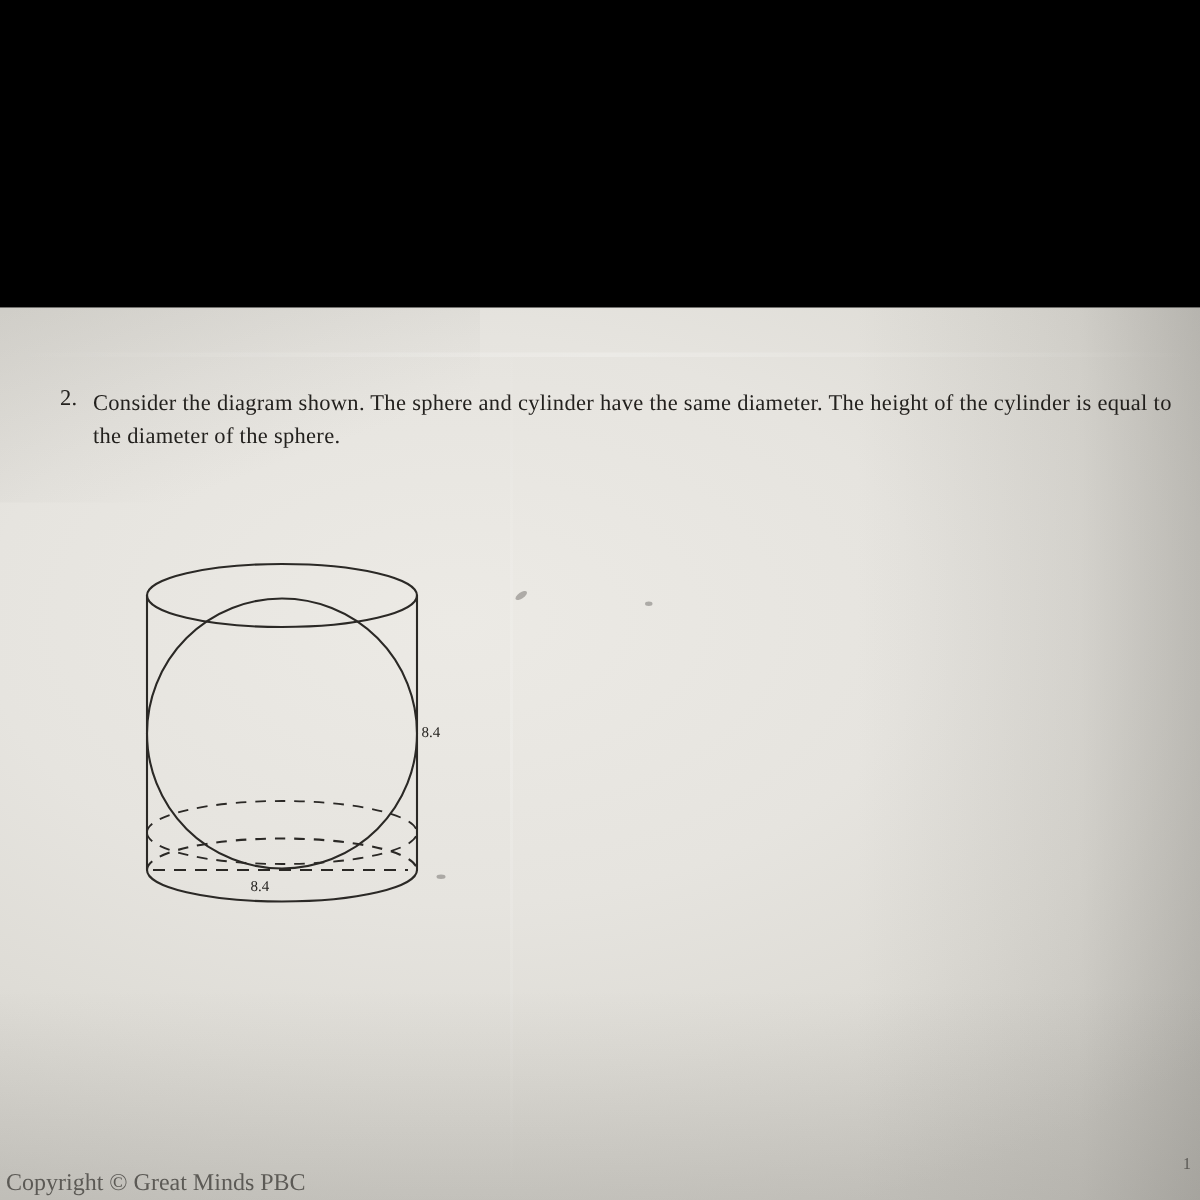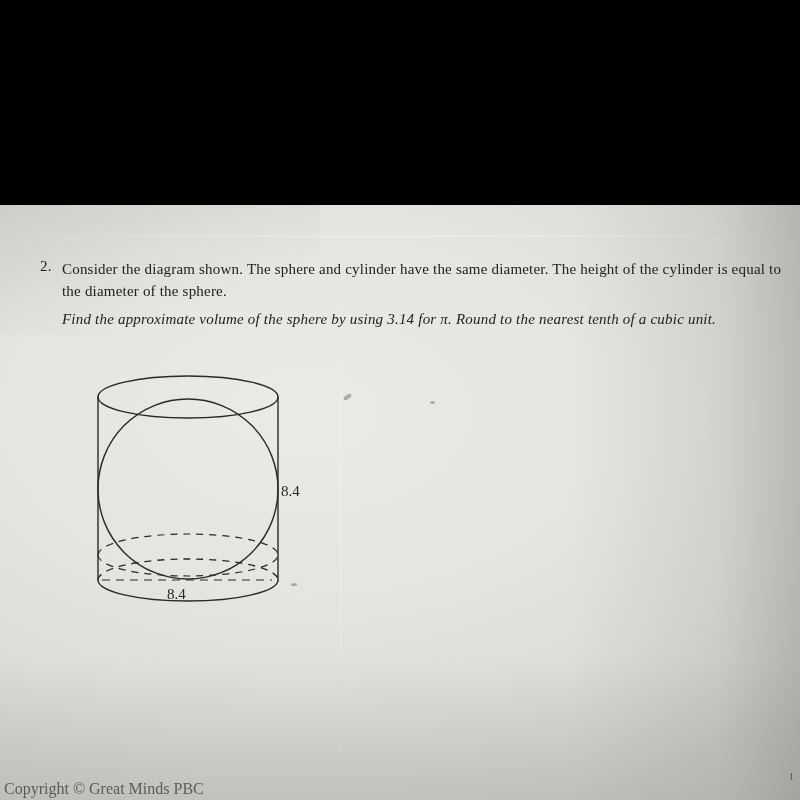--- a/index.html
+++ b/index.html
@@ -77,21 +77,21 @@
   #q-line2 {
     left: 62px;
     top: 103px;
     width: 690px;
     font-size: 15px;
     line-height: 23px;
     font-style: italic;
   }
   .lbl-num {
     position: absolute;
-    font-size: 15px;
+    font-size: 10px;
     color: #262421;
     font-family: "Liberation Serif", serif;
   }
   #label-height { left: 281px; top: 278px; }
   #label-diameter { left: 167px; top: 381px; }
 
   #figure {
     position: absolute;
     left: 80px;
     top: 160px;
@@ -134,21 +134,20 @@
 
     <div class="crease" style="left:0; top:30px; width:800px; height:3px; opacity:.5;"></div>
     <div class="crease" style="left:340px; top:0; width:2px; height:595px; background:linear-gradient(180deg,rgba(255,255,255,0),rgba(255,255,255,.35),rgba(255,255,255,0)); opacity:.5;"></div>
 
     <div class="smudge" style="left:343px; top:190px; width:9px; height:4px; transform:rotate(-35deg);"></div>
     <div class="smudge" style="left:430px; top:196px; width:5px; height:3px;"></div>
     <div class="smudge" style="left:291px; top:378px; width:6px; height:3px;"></div>
 
     <div class="txt" id="q-number">2.</div>
     <div class="txt" id="q-line1">Consider the diagram shown. The sphere and cylinder have the same diameter. The height of the cylinder is equal to the diameter of the sphere.</div>
-    <div class="txt" id="q-line2">Find the approximate volume of the sphere by using 3.14 for π. Round to the nearest tenth of a cubic unit.</div>
 
     <svg id="figure" viewBox="0 0 230 250">
 
       <path d="M 18 32 L 18 215" fill="none" stroke="#2b2926" stroke-width="1.4" stroke-linecap="round"></path>
       <path d="M 198 32 L 198 215" fill="none" stroke="#2b2926" stroke-width="1.4" stroke-linecap="round"></path>
 
       <ellipse cx="108" cy="32" rx="90" ry="21" fill="none" stroke="#2b2926" stroke-width="1.4"></ellipse>
 
       <path d="M 18 215 A 90 21 0 0 0 198 215" fill="none" stroke="#2b2926" stroke-width="1.4"></path>
 

